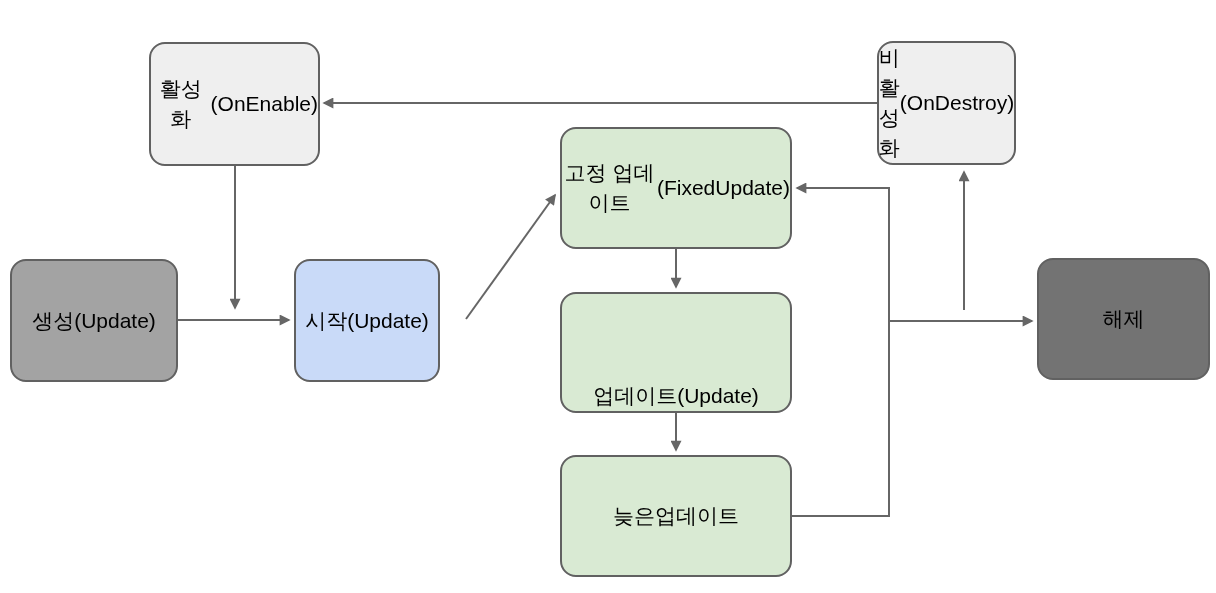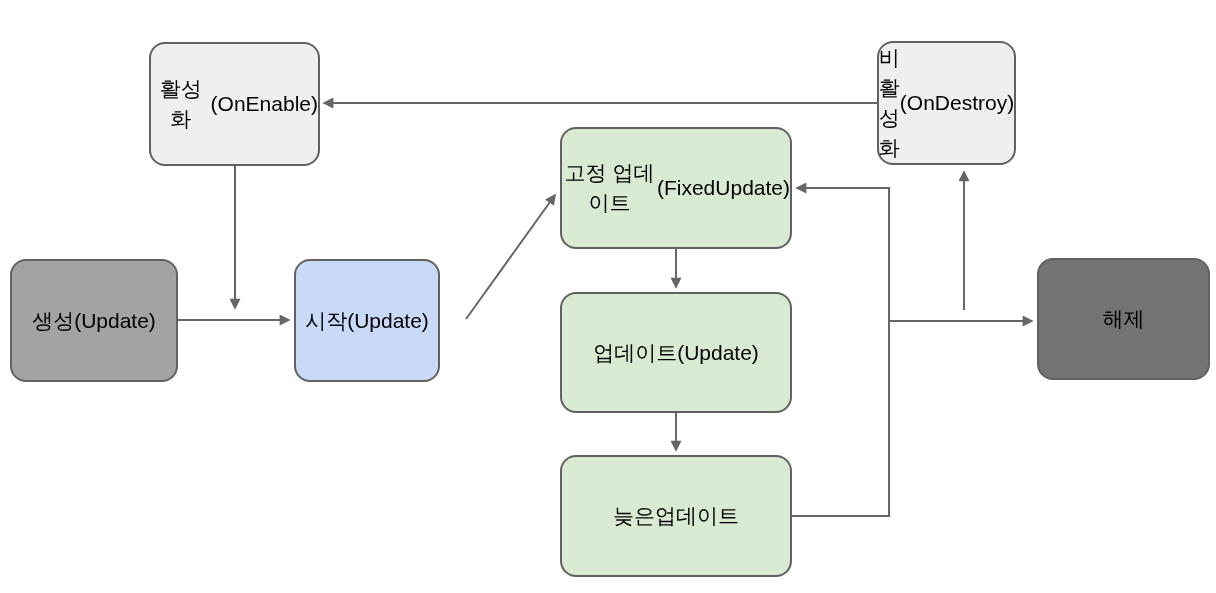--- a/index.html
+++ b/index.html
@@ -91,21 +91,21 @@
   <div class="node n-start" style="background-color: rgb(201, 218, 248);">
     <span>시작</span>
     <span>(Update)</span>
   </div>
 
   <div class="node n-fixedupdate" style="background-color: rgb(217, 234, 211);">
     <span>고정 업데이트</span>
     <span>(FixedUpdate)</span>
   </div>
 
-  <div class="node n-update" style="background-color: rgb(217, 234, 211);">
+  <div class="node n-update" style="background-color: rgb(217, 234, 211); align-items: flex-end;">
     <span>업데이트</span>
     <span>(Update)</span>
   </div>
 
   <div class="node n-lateupdate" style="background-color: rgb(217, 234, 211);">
     <span>늦은업데이트</span>
   </div>
 
   <div class="node n-ondestroy" style="background-color: #737373;">
     <span>해제</span>

